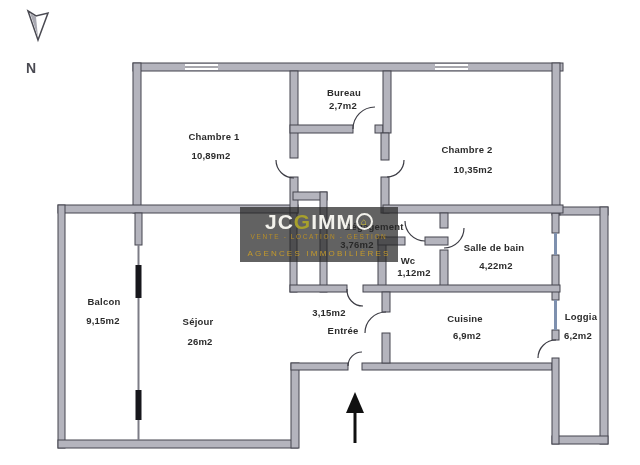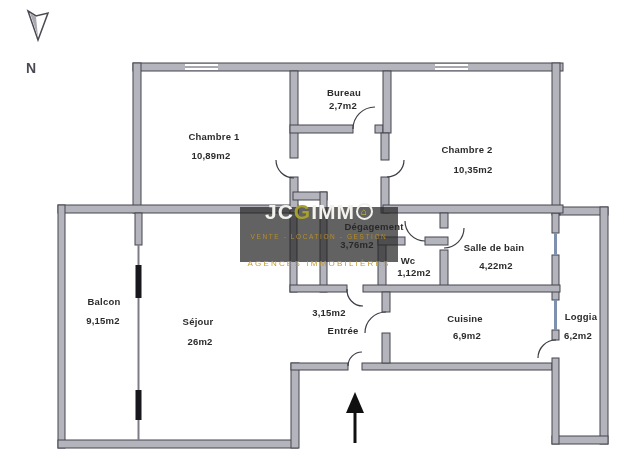--- a/index.html
+++ b/index.html
@@ -20,21 +20,21 @@
   .northN{font-size:14px;font-weight:700;fill:#4a4a52;}
   .arrowline{stroke:#101010;stroke-width:3;}
   .arrowhead{fill:#101010;}
   .north-outline{fill:#ffffff;stroke:#4a4a52;stroke-width:1.5;}
   .north-shade{fill:#a9a9b2;}
   
   .watermark{
     position:absolute;left:240px;top:207px;width:158px;height:55px;
     background:rgba(40,40,40,0.73);
     display:flex;flex-direction:column;align-items:center;justify-content:center;
-    gap:11px;
+    gap:1px;
   }
   .wm-brand{display:flex;align-items:center;line-height:1;
     font-size:21px;font-weight:600;letter-spacing:1px;color:#f3f2ec;}
   .wm-g{color:#a7a02c;}
   .wm-o{display:inline-flex;align-items:center;justify-content:center;
     width:17px;height:17px;border:2px solid #f3f2ec;border-radius:50%;
     margin-left:1px;box-sizing:border-box;}
   .wm-house{font-size:10px;color:#d8c92f;line-height:1;}
   .wm-line1{font-size:6.5px;letter-spacing:1.6px;color:#b68d28;white-space:nowrap;}
   .wm-line2{font-size:8px;letter-spacing:2.2px;color:#c59a2b;white-space:nowrap;margin-top:8px;}

